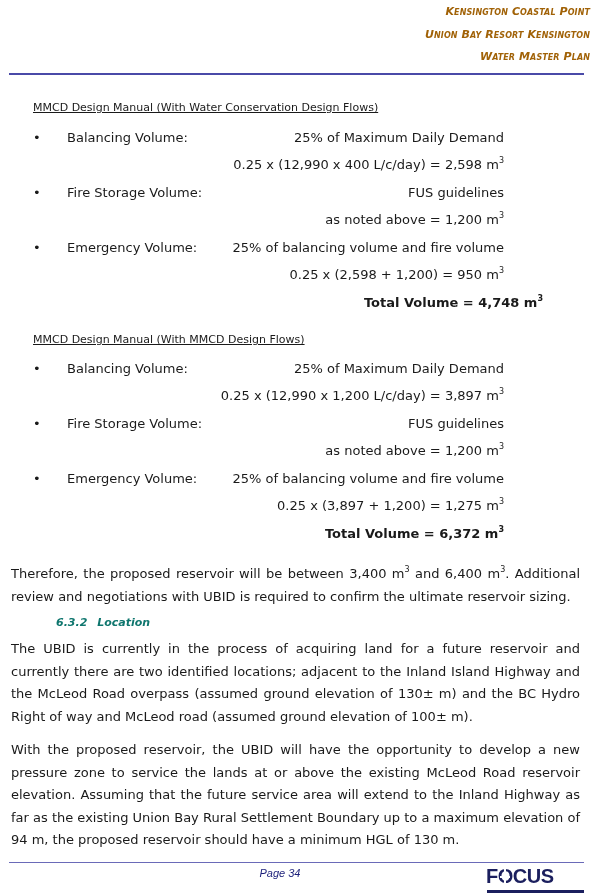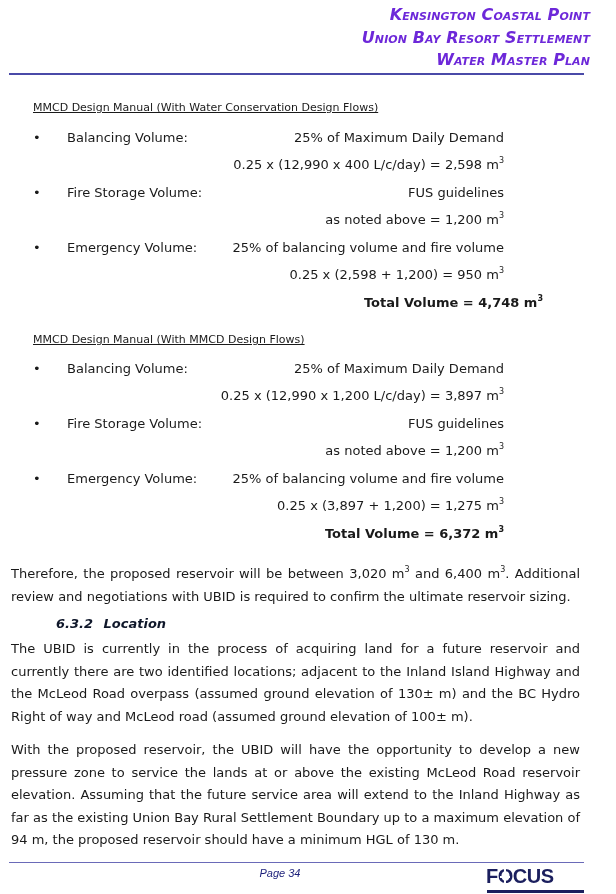--- a/index.html
+++ b/index.html
@@ -1,51 +1,51 @@
 <!DOCTYPE html>
 <html><head>
 <meta charset="utf-8">
 <style>
   html, body { margin: 0; padding: 0; background: #ffffff; }
   body {
     width: 616px; height: 894px; position: relative; overflow: hidden;
     font-family: "DejaVu Sans", sans-serif; color: #1a1a1a;
   }
-  .hdr { position: absolute; right: 26px; text-align: right; color: #6d28d9;
+  .hdr { position: absolute; right: 26px; text-align: right; color: #a16207;
     font-family: "DejaVu Sans", sans-serif; font-weight: bold; font-style: italic;
-    font-variant: small-caps; font-size: 16px; letter-spacing: 0.1px; white-space: nowrap; }
+    font-variant: small-caps; font-size: 11px; letter-spacing: 0.1px; white-space: nowrap; }
   #hdr1 { top: 5px; }
   #hdr2 { top: 28px; }
   #hdr3 { top: 50px; }
   .rule-top { position: absolute; left: 9px; width: 575px; top: 73px; height: 2px; background: #4a4aa8; }
   .sect-title { position: absolute; left: 33px; font-size: 11px; text-decoration: underline; white-space: nowrap; }
   .row { position: absolute; left: 0; width: 616px; height: 18px; font-size: 13px; }
   .bullet { position: absolute; left: 33px; top: 0; }
   .lbl { position: absolute; left: 67px; top: 0; white-space: nowrap; }
   .val { position: absolute; right: 112px; top: 0; white-space: nowrap; text-align: right; }
   .bold { font-weight: bold; }
   sup { font-size: 8px; line-height: 0; vertical-align: 6px; }
   .para { position: absolute; left: 11px; width: 569px; font-size: 13px; line-height: 22.5px;
     text-align: justify; margin: 0; }
   .para-last { text-align-last: left; }
-  .h3 { position: absolute; left: 56px; top: 616px; font-size: 13px; font-weight: bold; font-style: italic; color: #0f172a; white-space: nowrap; }
+  .h3 { position: absolute; left: 56px; top: 616px; font-size: 11px; font-weight: bold; font-style: italic; color: #0f766e; white-space: nowrap; }
   .h3 .num { margin-right: 6px; }
   .rule-bot { position: absolute; left: 9px; width: 575px; top: 862px; height: 1px; background: #6a6ab8; }
   .page-num { position: absolute; left: 0; width: 560px; top: 867px; text-align: center; font-family: "Liberation Sans", sans-serif; font-style: italic; font-size: 11px; color: #1b1f7a; }
   .logo { position: absolute; left: 486px; top: 863px; font-family: "Liberation Sans", sans-serif; font-weight: bold; font-size: 20px; color: #1b1f5e; letter-spacing: -0.5px; line-height: 27px; }
   .logo-bar { position: absolute; left: 487px; top: 890px; width: 97px; height: 3px; background: #1b1f5e; }
   .o-glyph { display: inline-block; position: relative; }
   .o-glyph::before { content: ""; position: absolute; left: 50%; top: 20%; width: 2px; height: 60%; background: #fff; transform: translateX(-50%); }
   .o-glyph::after { content: ""; position: absolute; top: 50%; left: 18%; height: 2px; width: 64%; background: #fff; transform: translateY(-50%); }
 </style>
 </head>
 <body>
 
 <div class="hdr" id="hdr1">Kensington Coastal Point</div>
-<div class="hdr" id="hdr2">Union Bay Resort Settlement</div>
+<div class="hdr" id="hdr2">Union Bay Resort Kensington</div>
 <div class="hdr" id="hdr3">Water Master Plan</div>
 <div class="rule-top"></div>
 
 <div class="sect-title" style="top:101px;">MMCD Design Manual (With Water Conservation Design Flows)</div>
 
 <div class="row" style="top:130px;">
   <span class="bullet">•</span>
   <span class="lbl">Balancing Volume:</span>
   <span class="val">25% of Maximum Daily Demand</span>
 </div>
@@ -101,21 +101,21 @@
   <span class="val">25% of balancing volume and fire volume</span>
 </div>
 <div class="row" style="top:498px;">
   <span class="val"><span>0.25 x (3,897 + 1,200) = 1,275 m</span><sup>3</sup></span>
 </div>
 
 <div class="row" style="top:526px;">
   <span class="val bold"><span>Total Volume = 6,372 m</span><sup>3</sup></span>
 </div>
 
-<p class="para para-last" style="top:563px;"><span>Therefore, the proposed reservoir will be between 3,020 m</span><sup>3</sup><span> and 6,400 m</span><sup>3</sup><span>.  Additional review and negotiations with UBID is required to confirm the ultimate reservoir sizing.</span></p>
+<p class="para para-last" style="top:563px;"><span>Therefore, the proposed reservoir will be between 3,400 m</span><sup>3</sup><span> and 6,400 m</span><sup>3</sup><span>.  Additional review and negotiations with UBID is required to confirm the ultimate reservoir sizing.</span></p>
 
 <div class="h3">
   <span class="num">6.3.2</span>
   <span>Location</span>
 </div>
 
 <p class="para para-last" style="top:638px;">The UBID is currently in the process of acquiring land for a future reservoir and currently there are two identified locations; adjacent to the Inland Island Highway and the McLeod Road overpass (assumed ground elevation of 130± m) and the BC Hydro Right of way and McLeod road (assumed ground elevation of 100± m).</p>
 <p class="para para-last" style="top:739px;">With the proposed reservoir, the UBID will have the opportunity to develop a new pressure zone to service the lands at or above the existing McLeod Road reservoir elevation.  Assuming that the future service area will extend to the Inland Highway as far as the existing Union Bay Rural Settlement Boundary up to a maximum elevation of 94 m, the proposed reservoir should have a minimum HGL of 130 m.</p>
 
 <div class="rule-bot"></div>

